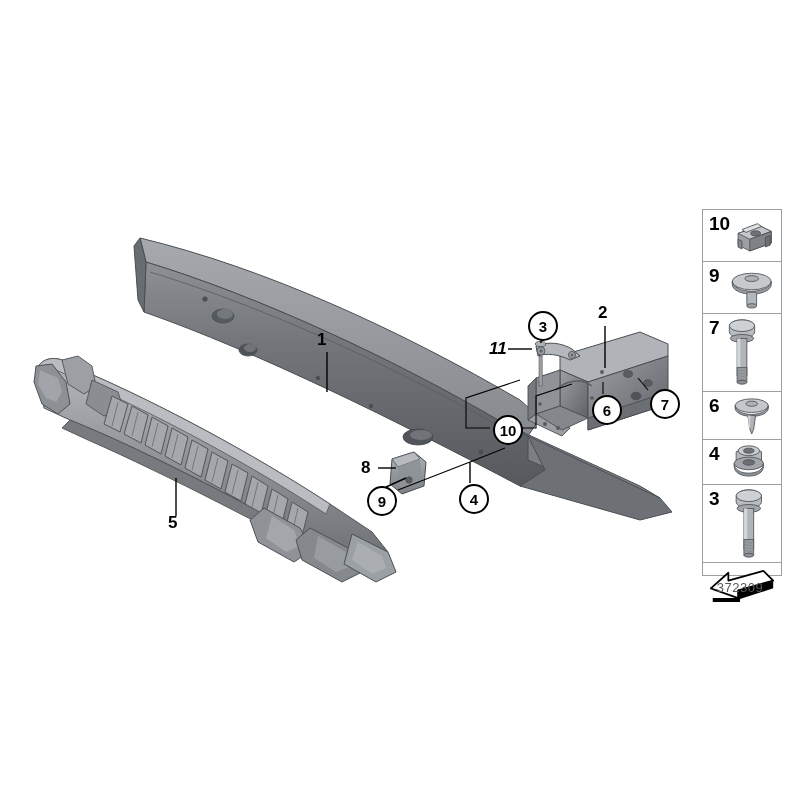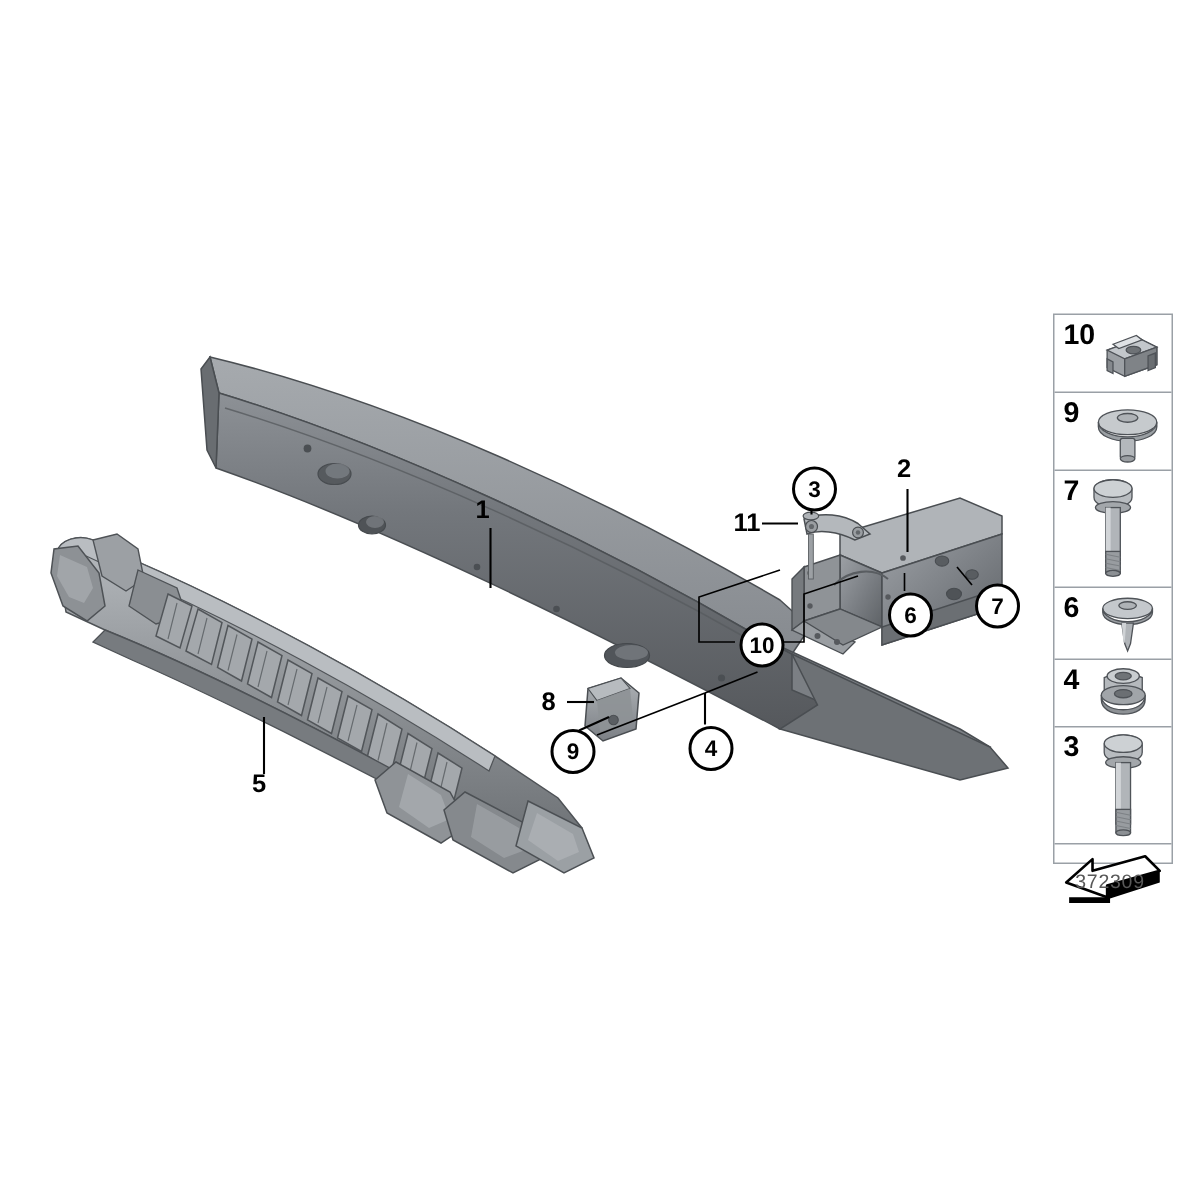--- a/index.html
+++ b/index.html
@@ -295,21 +295,21 @@
   <div class="callout plain" style="left:317px; top:331px;">1</div>
   <div class="callout plain" style="left:598px; top:304px;">2</div>
   <div class="callout circled" style="left:528px; top:311px;">3</div>
   <div class="callout circled" style="left:459px; top:484px;">4</div>
   <div class="callout plain" style="left:168px; top:514px;">5</div>
   <div class="callout circled" style="left:592px; top:395px;">6</div>
   <div class="callout circled" style="left:650px; top:389px;">7</div>
   <div class="callout plain" style="left:361px; top:459px;">8</div>
   <div class="callout circled" style="left:367px; top:486px;">9</div>
   <div class="callout circled" style="left:493px; top:415px;">10</div>
-  <div class="callout plain" style="left:489px; top:340px;">11</div>
+  <div class="callout plain" style="left:489px; top:340px;font-style:italic;">11</div>
 
   <div id="legend-box">
 
     <div class="legend-cell" style="height:52px;">
       <span class="legend-num">10</span>
       <svg class="legend-art" viewBox="0 0 80 52">
         <g stroke="#4f5358" stroke-width="0.9">
           <path d="M36,24 L58,16 L70,22 L70,34 L48,42 L36,36 Z" fill="#9ca0a4"></path>
           <path d="M36,24 L58,16 L70,22 L48,30 Z" fill="#c3c7cb"></path>
           <path d="M40,20 L56,14 L60,17 L44,23 Z" fill="#dfe2e5"></path>

